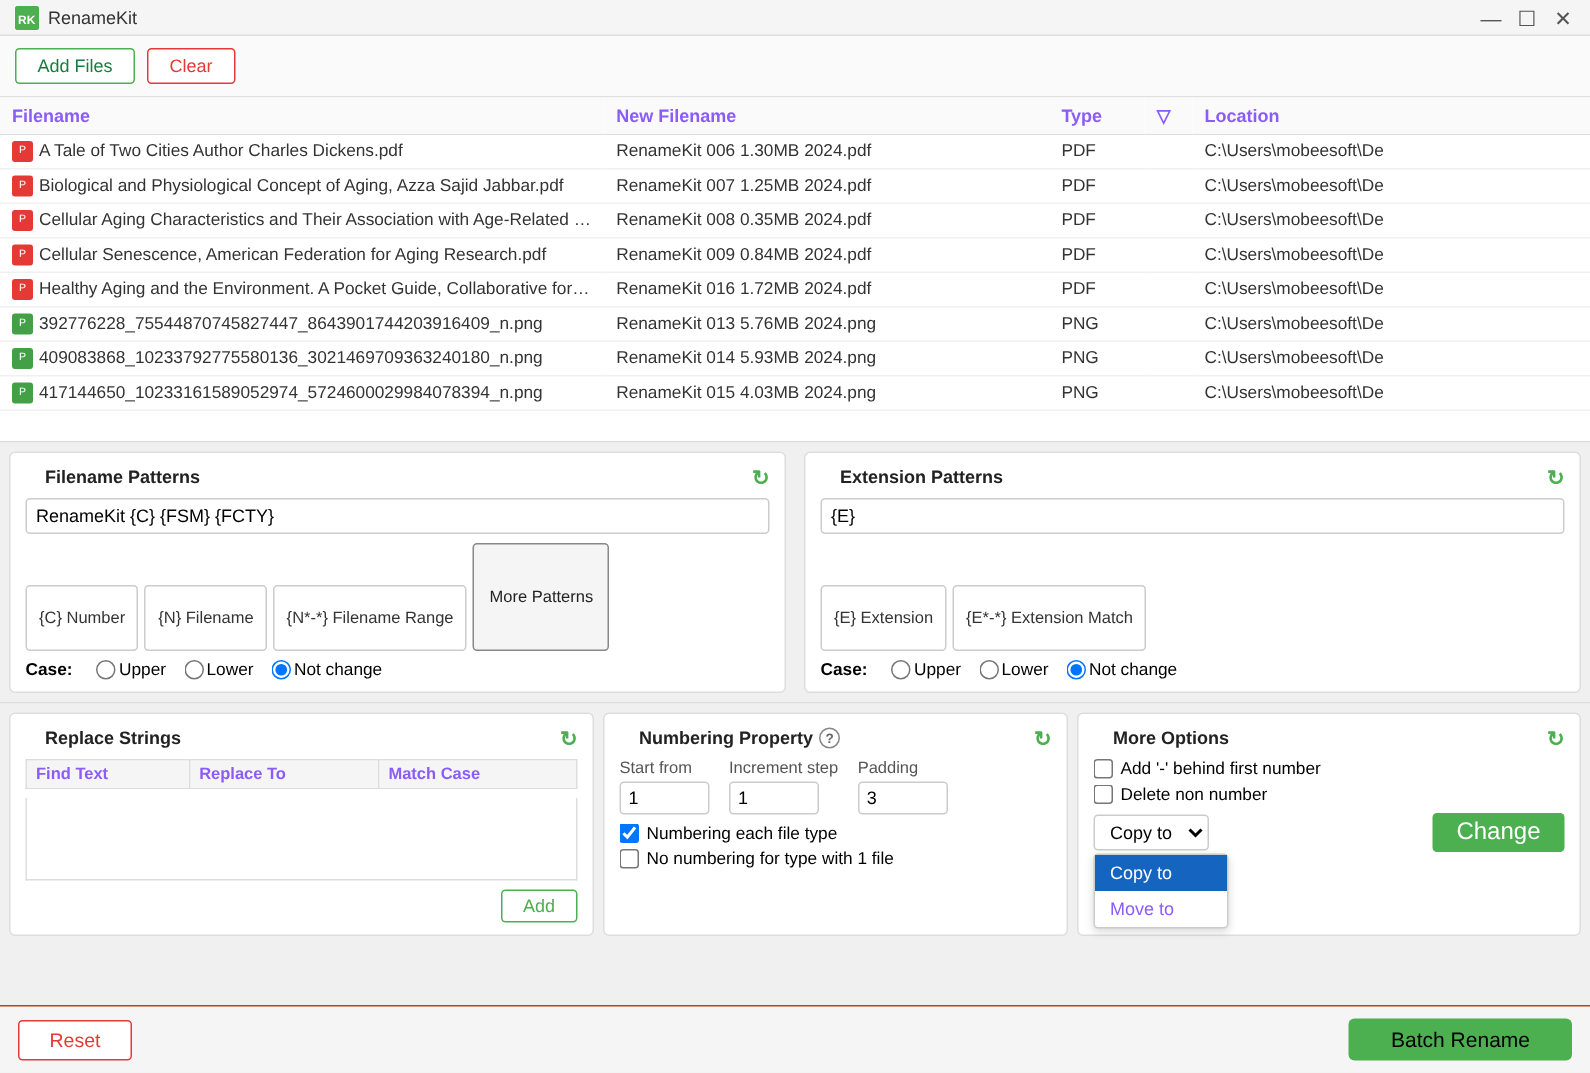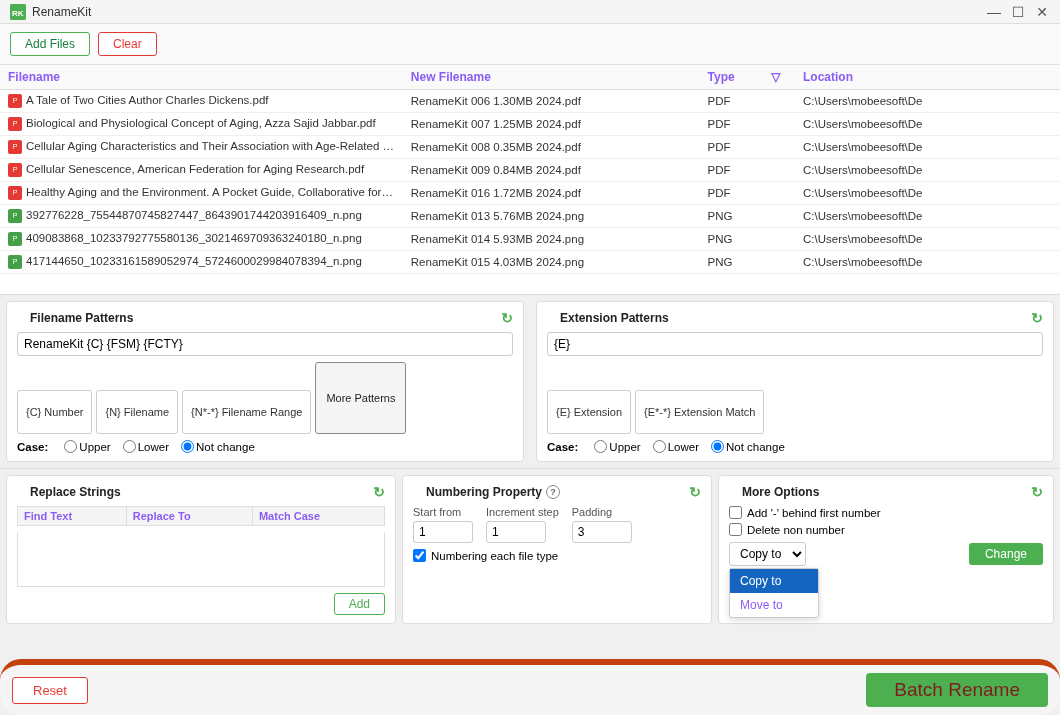--- a/index.html
+++ b/index.html
@@ -321,21 +321,21 @@
       cursor: pointer;
       background: white;
     }
     .btn-change {
       border: none;
       background: #4CAF50;
       color: white;
       padding: 4px 16px;
       border-radius: 3px;
       cursor: pointer;
-      font-size: 12px;
+      font-size: 16px;
       margin-left: auto;
     }
     .dropdown-menu {
       position: absolute;
       background: white;
       border: 1px solid #ccc;
       border-radius: 3px;
       box-shadow: 0 2px 6px rgba(0,0,0,0.15);
       z-index: 10;
       min-width: 90px;
@@ -349,44 +349,43 @@
     .dropdown-item:hover, .dropdown-item.active {
       background: #1565C0;
       color: white;
     }
     .footer {
       display: flex;
       align-items: center;
       justify-content: space-between;
       padding: 8px 12px;
       background: #f5f5f5;
-      border-top: 6px solid #c2410c;
+      border-top: 1px solid #c2410c;
       position: absolute;
       bottom: 0;
       left: 0;
       right: 0;
-      border-radius: 21px;
     }
     .btn-reset {
       border: 1.5px solid #e53935;
       background: white;
       color: #e53935;
       padding: 5px 20px;
       border-radius: 3px;
       cursor: pointer;
       font-size: 13px;
     }
     .btn-batch {
       border: none;
       background: #4CAF50;
-      color: #7f1d1d;
+      color: #000000;
       padding: 6px 28px;
       border-radius: 4px;
       cursor: pointer;
-      font-size: 19px;
+      font-size: 14px;
       font-weight: 500;
     }
     .copy-to-dropdown-wrapper {
       position: relative;
       display: inline-block;
     }
   </style>
 </head>
 <body>
 
@@ -590,20 +589,24 @@
       </div>
       <div class="numbering-field">
         <label>Padding</label>
         <input type="text" value="3" style="">
       </div>
     </div>
     <div class="checkbox-row">
       <input type="checkbox" checked="" style="">
       <span>Numbering each file type</span>
     </div>
+    <div class="checkbox-row">
+      <input type="checkbox" style="">
+      <span>No numbering for type with 1 file</span>
+    </div>
   </div>
 
   <div class="panel more-options-panel">
     <div class="panel-title">
       <span>More Options</span>
       <span class="panel-title-refresh" style="margin-left:auto;">↻</span>
     </div>
     <div class="checkbox-row">
       <input type="checkbox" style="">
       <span>Add '-' behind first number</span>

